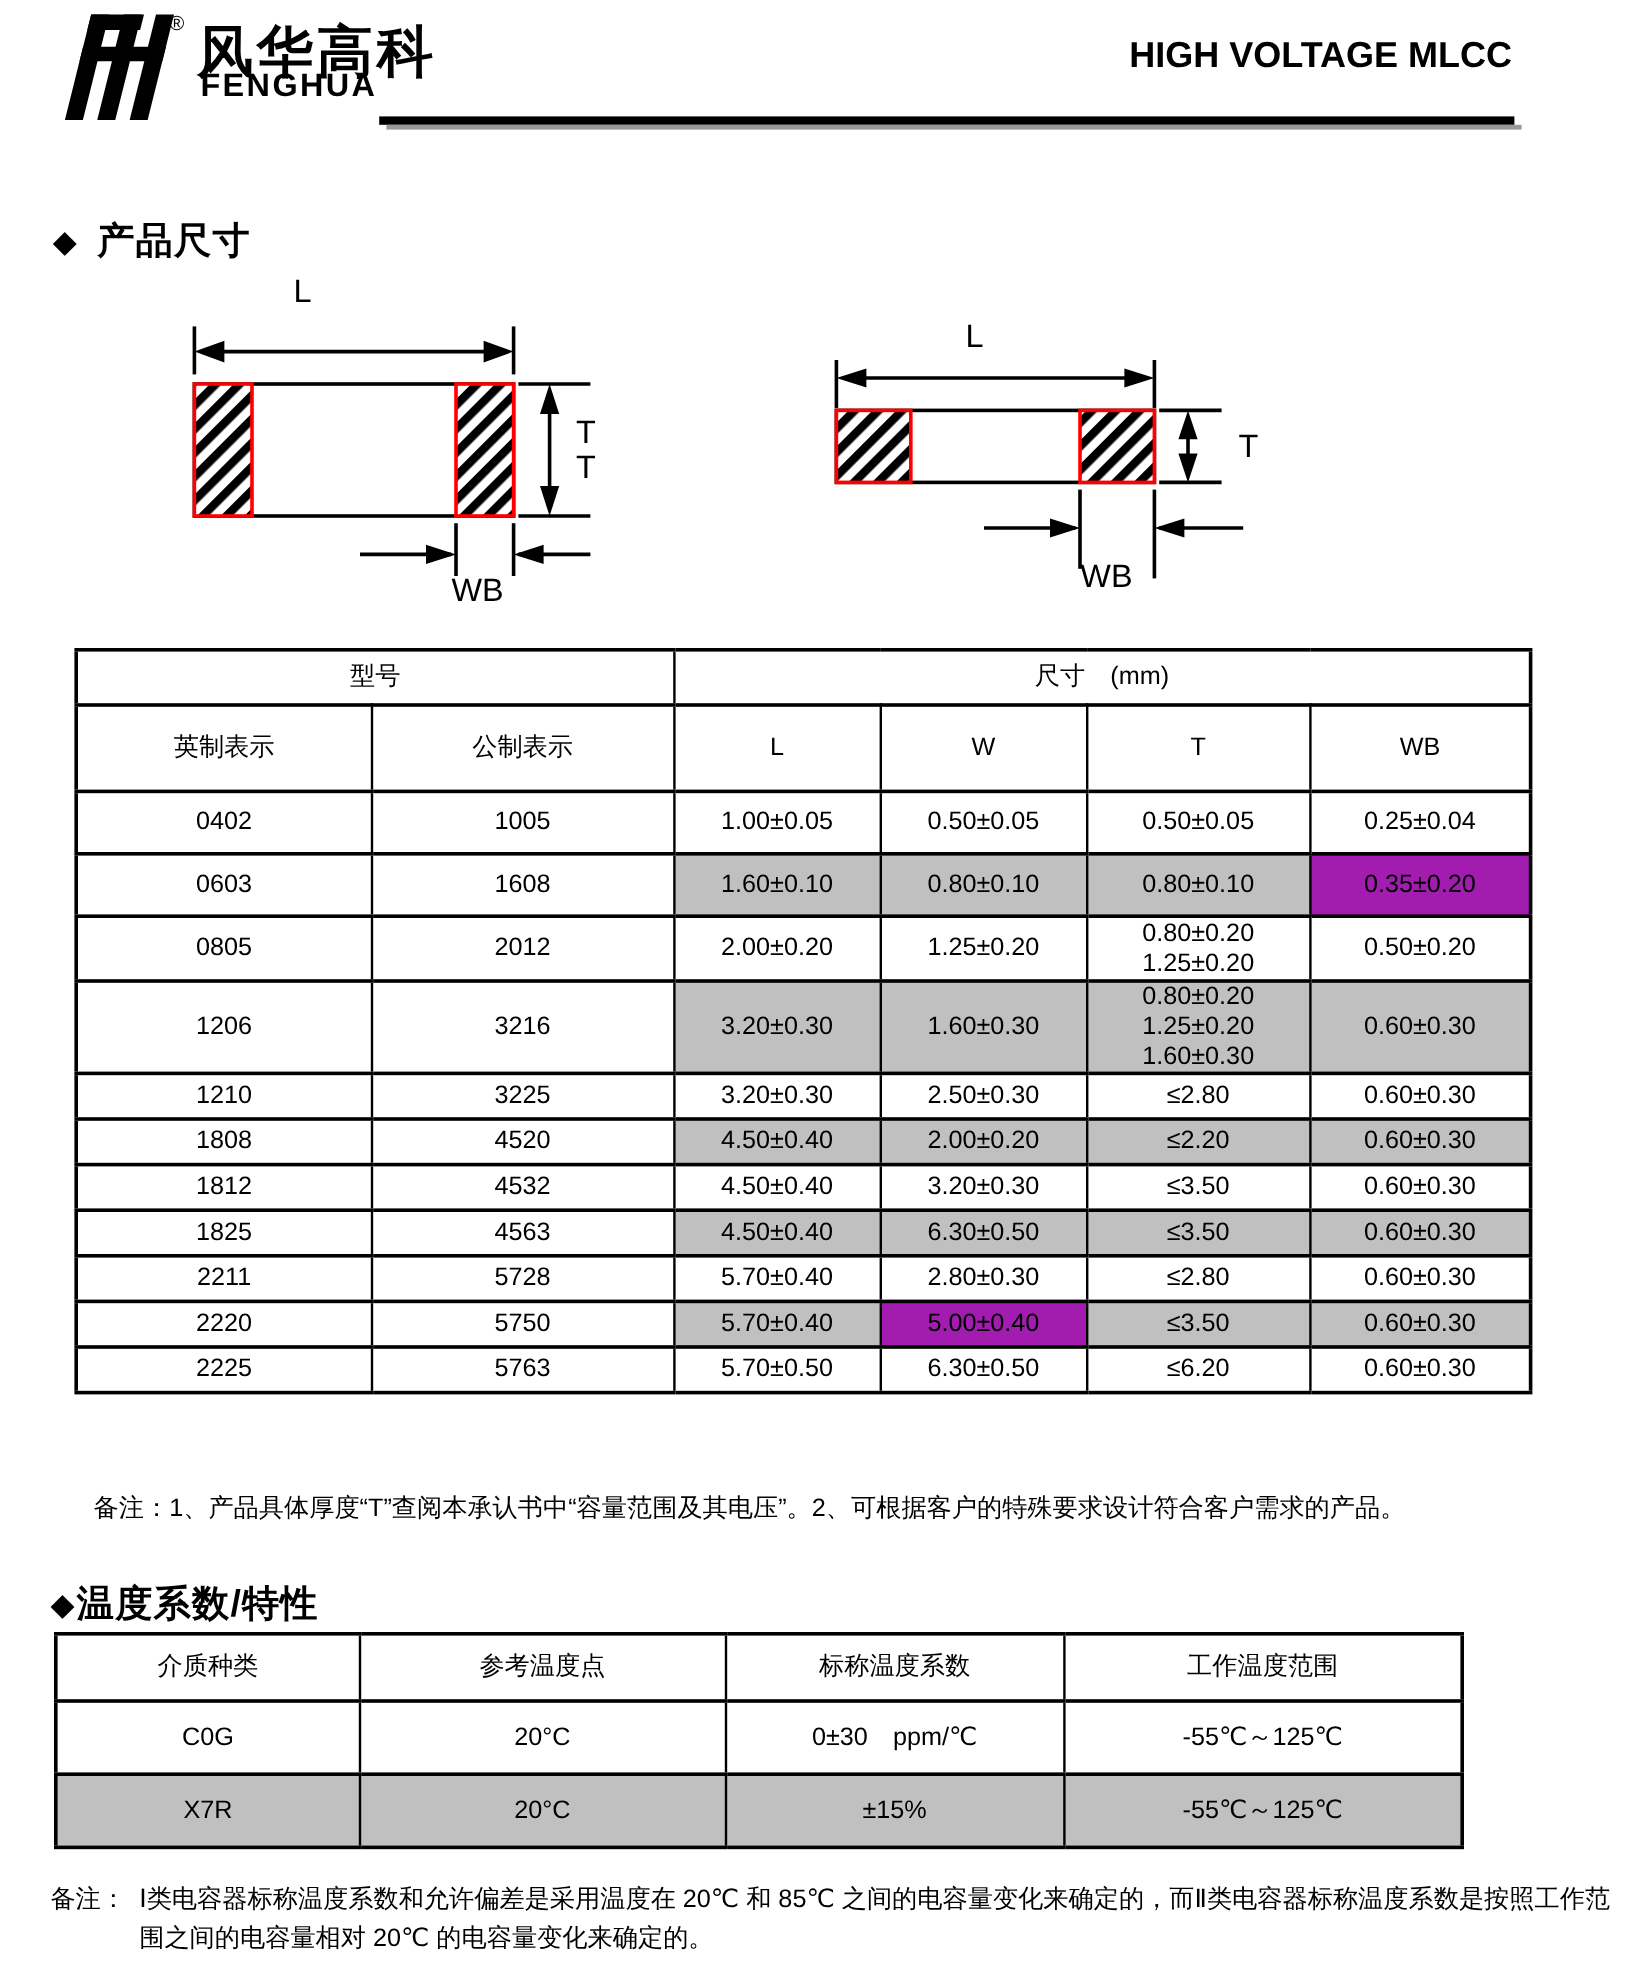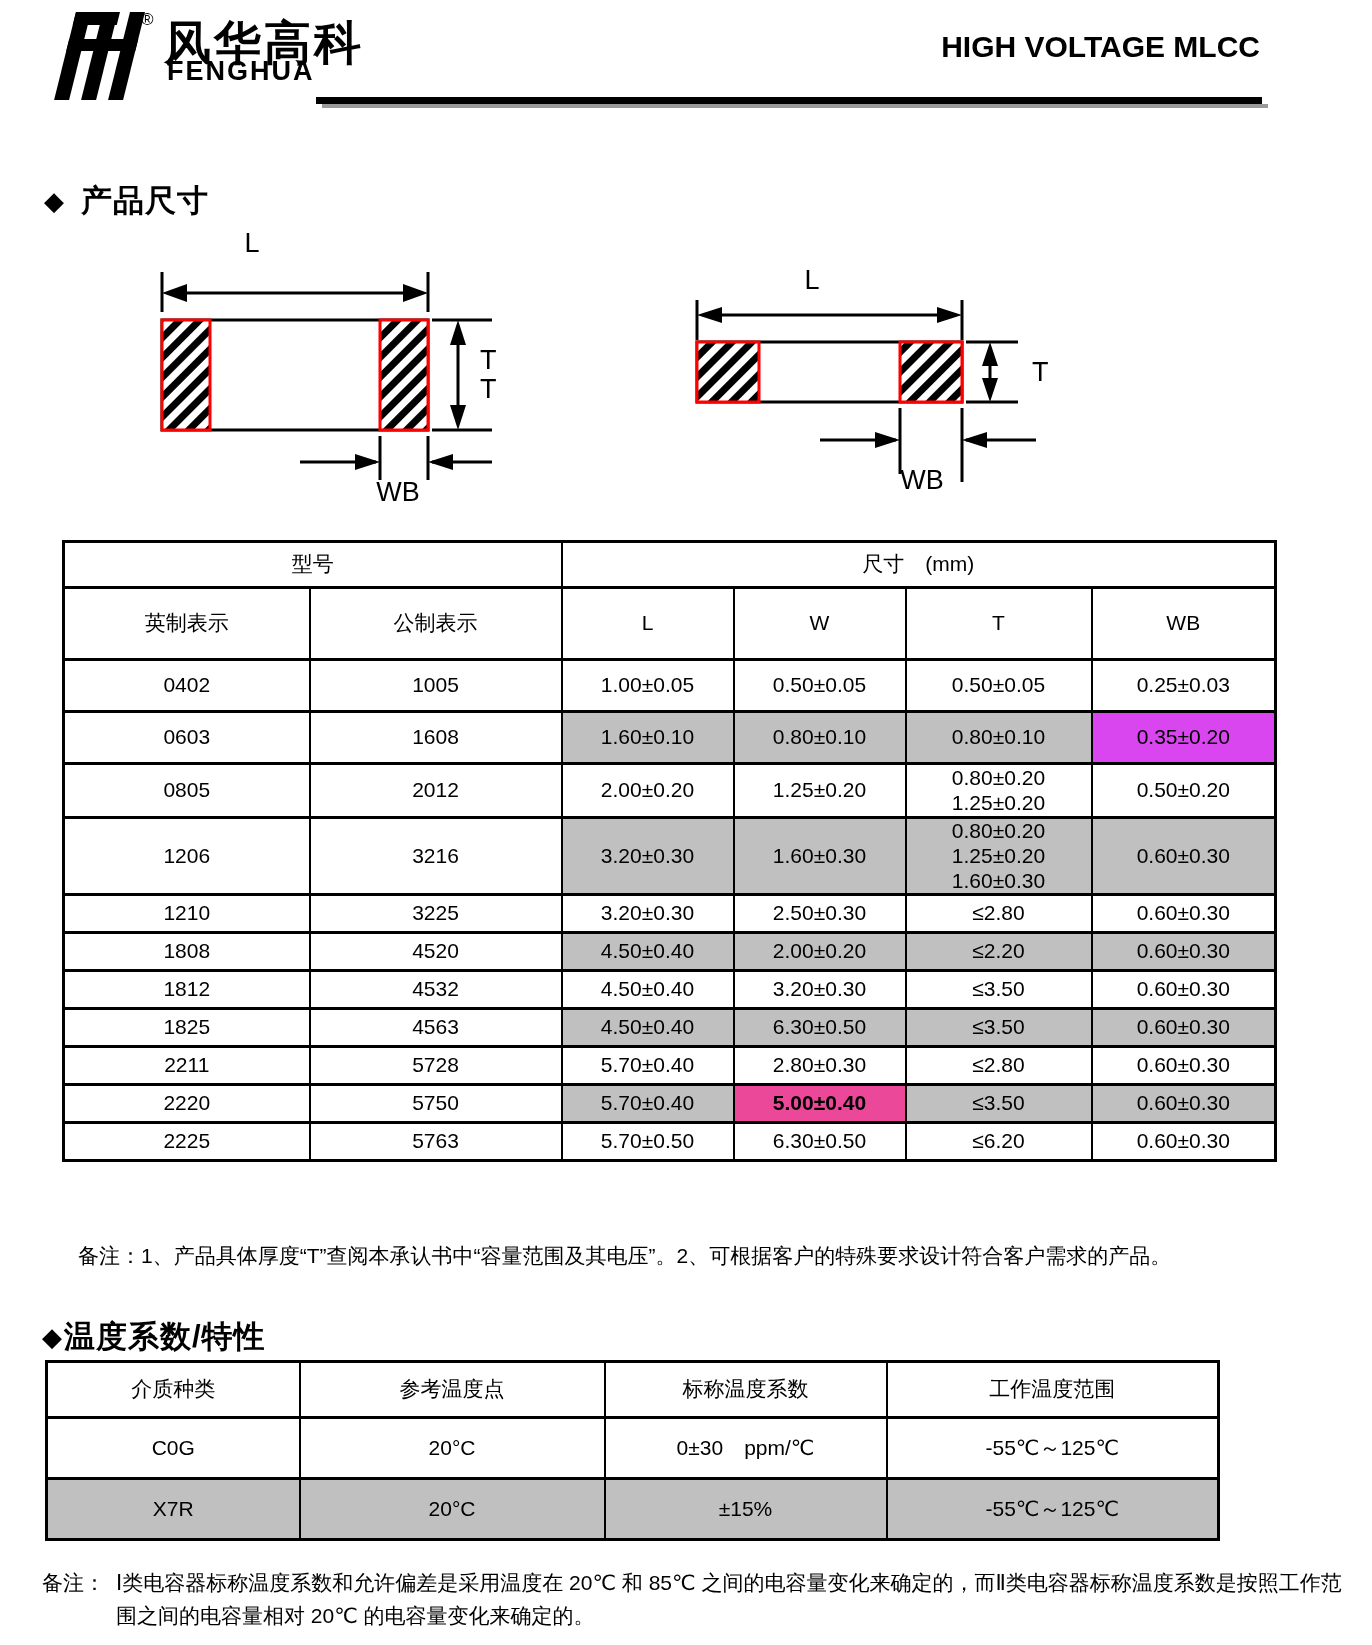--- a/index.html
+++ b/index.html
@@ -153,29 +153,29 @@
       <td>W</td>
       <td>T</td>
       <td>WB</td>
     </tr>
   <tr style="height: 52px;">
         <td>0402</td>
         <td>1005</td>
         <td>1.00±0.05</td>
         <td>0.50±0.05</td>
         <td>0.50±0.05</td>
-        <td>0.25±0.03</td>
+        <td>0.25±0.04</td>
       </tr>
       <tr style="height: 52px;">
         <td>0603</td>
         <td>1608</td>
         <td style="background: rgb(192, 192, 192); margin-left: 24px;">1.60±0.10</td>
         <td style="background: rgb(192, 192, 192);">0.80±0.10</td>
         <td style="background: rgb(192, 192, 192);">0.80±0.10</td>
-        <td style="background: #d946ef;">0.35±0.20</td>
+        <td style="background: #a21caf;">0.35±0.20</td>
       </tr>
       <tr style="height: 54px;">
         <td>0805</td>
         <td>2012</td>
         <td>2.00±0.20</td>
         <td>1.25±0.20</td>
         <td>0.80±0.20
 1.25±0.20</td>
         <td>0.50±0.20</td>
       </tr>
@@ -226,21 +226,21 @@
         <td>5728</td>
         <td>5.70±0.40</td>
         <td>2.80±0.30</td>
         <td>≤2.80</td>
         <td>0.60±0.30</td>
       </tr>
       <tr style="height: 38px;">
         <td>2220</td>
         <td>5750</td>
         <td style="background: rgb(192, 192, 192);">5.70±0.40</td>
-        <td style="background: #ec4899; font-weight: bold;">5.00±0.40</td>
+        <td style="background: #a21caf;">5.00±0.40</td>
         <td style="background: rgb(192, 192, 192);">≤3.50</td>
         <td style="background: rgb(192, 192, 192);">0.60±0.30</td>
       </tr>
       <tr style="height: 38px; margin-top: 12px;">
         <td>2225</td>
         <td>5763</td>
         <td>5.70±0.50</td>
         <td>6.30±0.50</td>
         <td>≤6.20</td>
         <td>0.60±0.30</td>

